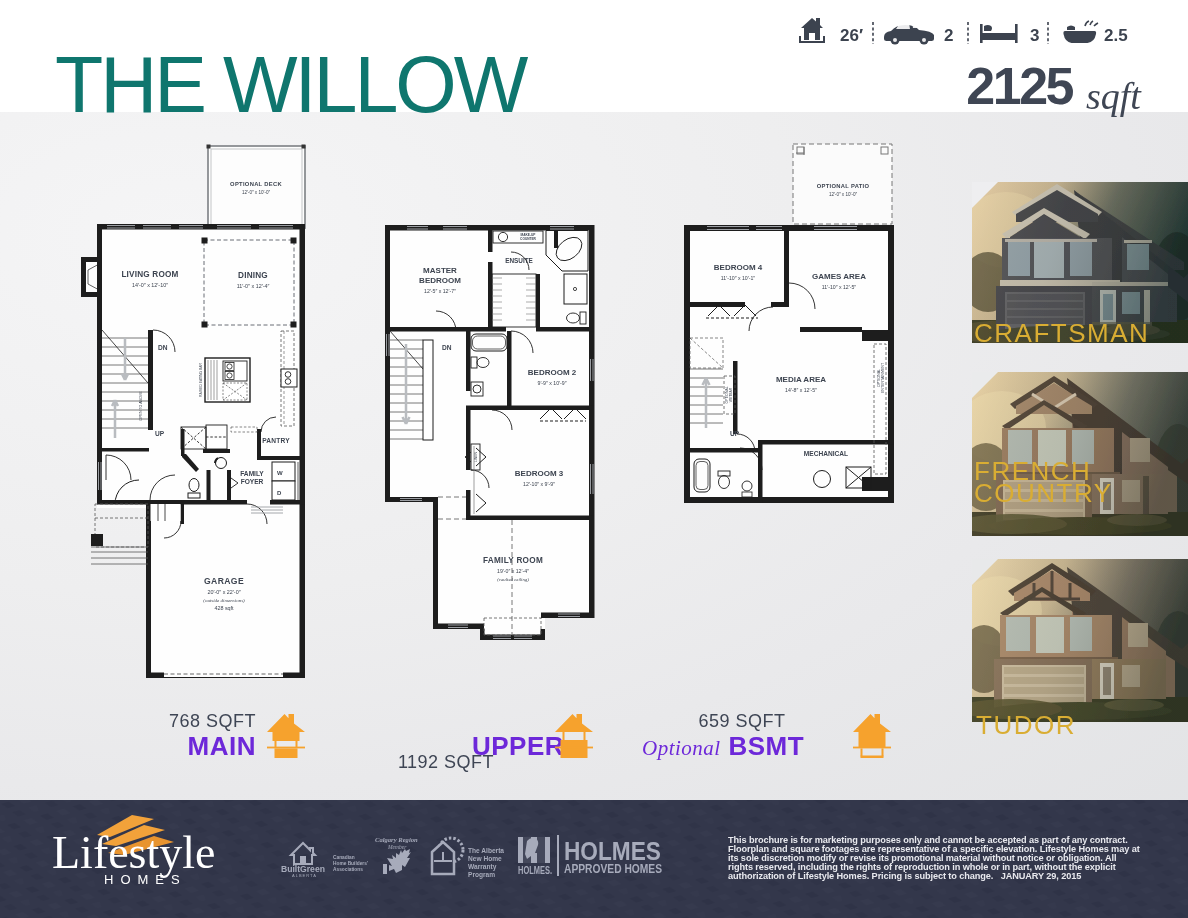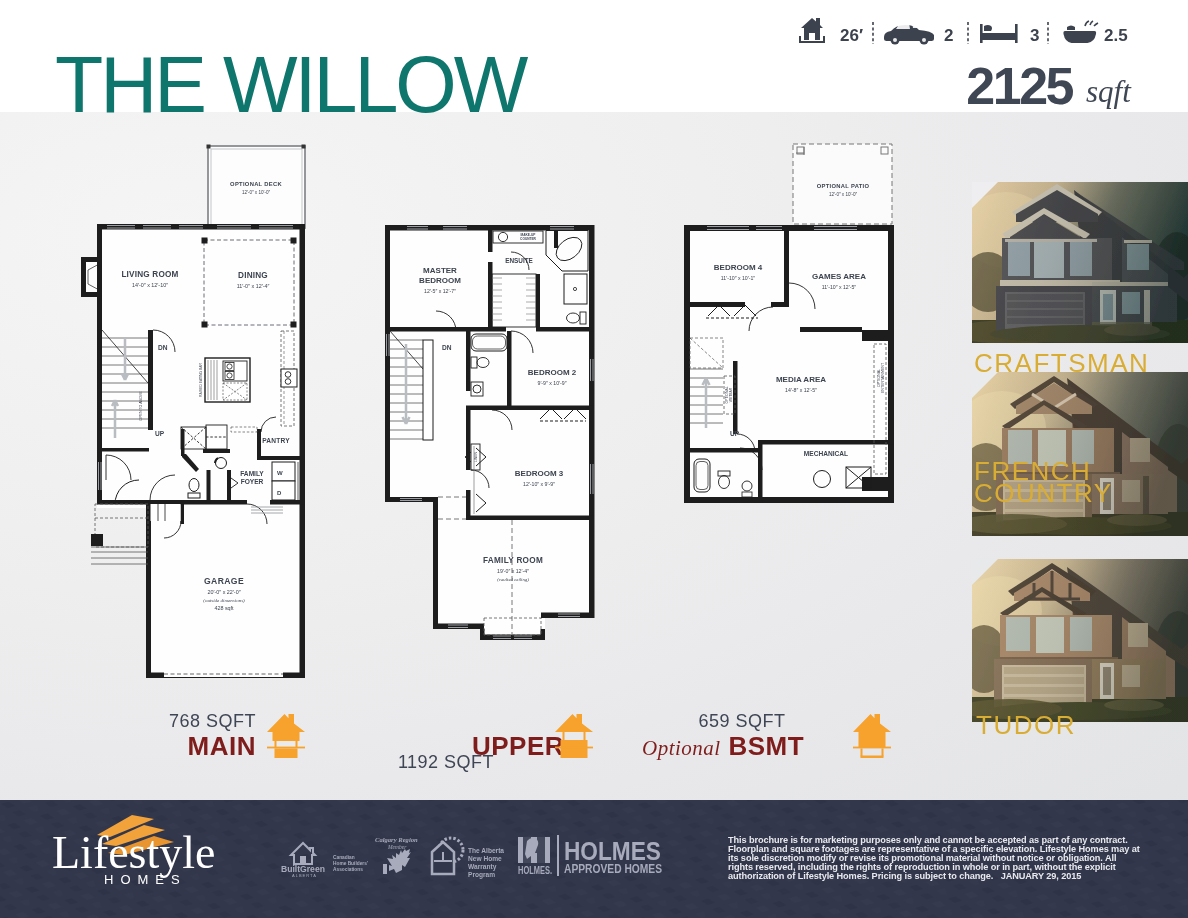--- a/index.html
+++ b/index.html
@@ -1,24 +1,24 @@
 <!DOCTYPE html>
 <html><head>
 <meta charset="utf-8">
 <style>
 html,body{margin:0;padding:0;}
 body{width:1188px;height:918px;overflow:hidden;position:relative;background:#fff;font-family:"Liberation Sans",sans-serif;}
 .abs{position:absolute;}
 #bodybg{left:0;top:112px;width:1188px;height:688px;background:radial-gradient(130% 130% at 15% 18%,#f5f5f6 0%,#eeeeef 40%,#e9e9eb 62%,#e1e2e4 100%);}
 #title{left:55px;top:39px;font-size:79px;color:#0f766e;letter-spacing:-3px;font-weight:400;}
 #sqftbig{left:0px;top:56px;width:1072px;text-align:right;font-size:52px;font-weight:bold;color:#3f4654;letter-spacing:-2.5px;}
-#sqftsm{left:1086px;top:74px;font-size:31px;color:#3f4654;font-family:"Liberation Serif",serif;font-style:italic;}
+#sqftsm{left:1086px;top:74px;font-size:38px;color:#3f4654;font-family:"Liberation Serif",serif;font-style:italic;}
 .footer{left:0;top:800px;width:1188px;height:118px;background:#32364a;}
 .label-num{font-size:18px;color:#3e4554;letter-spacing:0.5px;}
-.label-name{font-size:26px;font-weight:bold;color:#7f1d1d;letter-spacing:0.5px;}
+.label-name{font-size:26px;font-weight:bold;color:#6d28d9;letter-spacing:0.5px;}
 .photo-label{color:#d9ad33;font-size:26px;letter-spacing:1.5px;}
 </style>
 </head>
 <body>
 
 <div class="abs" id="bodybg"></div>
 
 <div class="abs" id="title">THE WILLOW</div>
 
 <div class="abs" id="sqftbig">2125</div>
@@ -660,21 +660,21 @@
 <rect x="172" y="108" width="6" height="34" fill="#c2beb1"></rect>
 <path d="M120,140 l60,0 l0,8 l-60,0 z" fill="#6a6857" opacity="0.7"></path>
 <ellipse cx="108" cy="152" rx="90" ry="9" fill="#3f422c"></ellipse>
 <ellipse cx="160" cy="148" rx="28" ry="6" fill="#55513a"></ellipse>
 <rect width="216" height="161" fill="url(#ov1)"></rect>
 </g>
 
 <path d="M0,0 L26,0 L0,26 Z" fill="#eeeef0"></path>
 </svg>
 
-<div class="abs photo-label" style="left:974px;top:318px;margin-top:30px;">CRAFTSMAN</div>
+<div class="abs photo-label" style="left:974px;top:318px;">CRAFTSMAN</div>
 
 <svg class="abs" id="photo2" width="216" height="164" viewBox="0 0 216 164" style="left:972px;top:372px;">
 <defs>
 <linearGradient id="sky2" x1="0" y1="0" x2="1" y2="0.3">
 <stop offset="0" stop-color="#e8d2a6"></stop>
         <stop offset="0.4" stop-color="#c9b894"></stop>
 <stop offset="0.7" stop-color="#7a7a6c"></stop>
         <stop offset="1" stop-color="#474f48"></stop>
 </linearGradient>
 <filter id="soft2" x="-5%" y="-5%" width="110%" height="110%">

